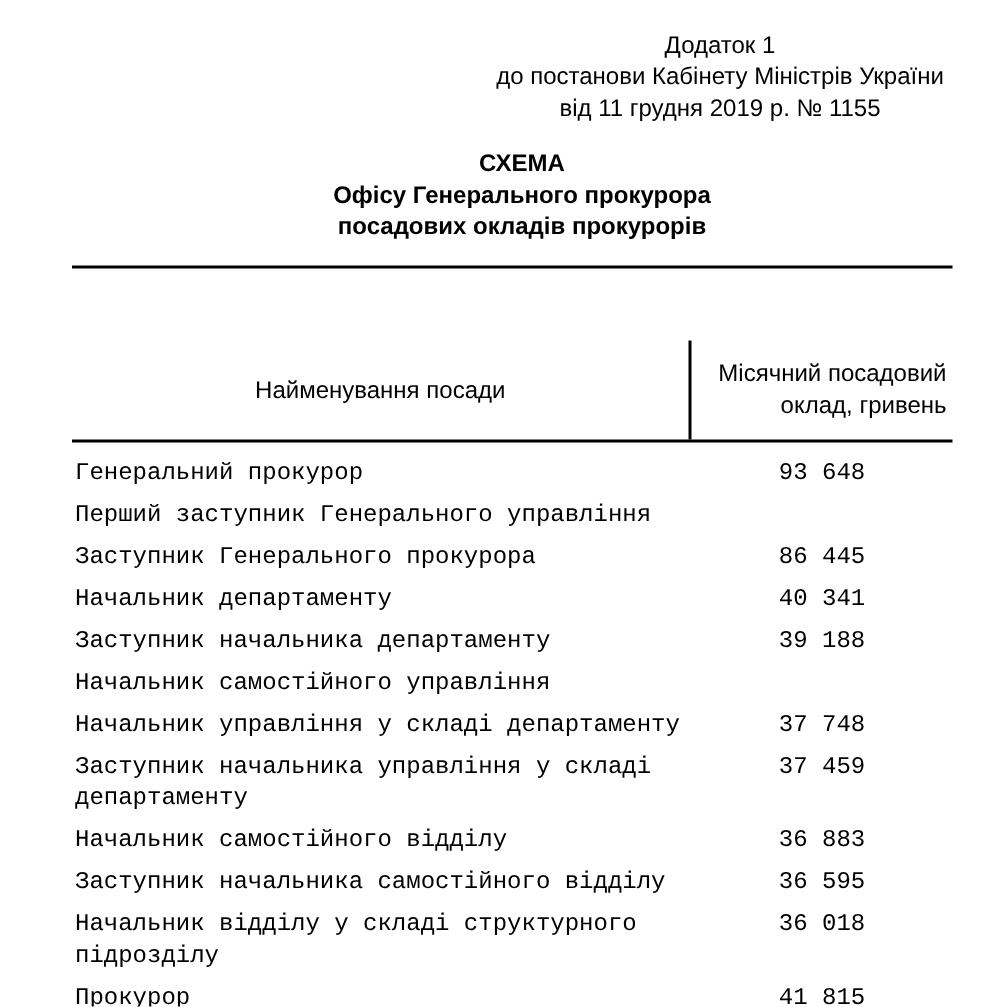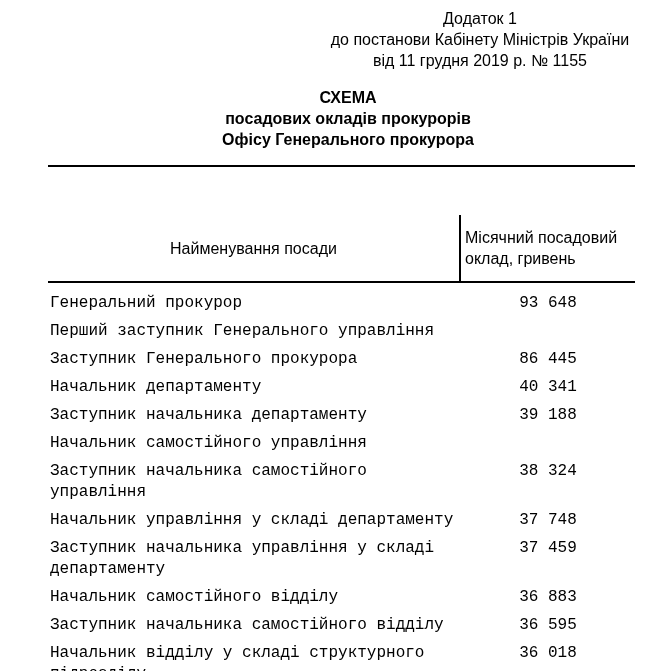--- a/index.html
+++ b/index.html
@@ -10,21 +10,21 @@
   body {
     width: 663px;
     height: 671px;
     background: #ffffff;
     color: #000000;
     font-family: "Liberation Sans", sans-serif;
     font-size: 16px;
     overflow: hidden;
   }
   .annex {
-    margin: 8px 18px 0 auto;
+    margin: 20px 18px 0 auto;
     width: 330px;
     text-align: center;
     line-height: 21px;
   }
   .doc-title {
     margin: 16px 0 0 33px;
     width: 630px;
     text-align: center;
     line-height: 21px;
     font-weight: bold;
@@ -46,21 +46,21 @@
     align-items: center;
     justify-content: center;
     line-height: 21px;
     padding: 3px 0;
   }
   .th-salary {
     width: 174px;
     display: flex;
     align-items: center;
     justify-content: center;
-    text-align: left;
+    text-align: right;
     line-height: 21px;
     padding: 12px 4px;
   }
   .tbody {
     padding-top: 10px;
     font-family: Liberation Mono, monospace;
   }
   .row {
     display: flex;
     align-items: flex-start;
@@ -82,22 +82,22 @@
 <body>
 
 <div class="annex">
   <div>Додаток 1</div>
   <div>до постанови Кабінету Міністрів України</div>
   <div>від 11 грудня 2019 р. № 1155</div>
 </div>
 
 <div class="doc-title">
   <div>СХЕМА</div>
+  <div>Офісу Генерального прокурора</div>
   <div>посадових окладів прокурорів</div>
-  <div>Офісу Генерального прокурора</div>
 </div>
 
 <div class="doc-table">
   <div class="thead">
     <div class="th-position">
       <span>Найменування посади</span>
     </div>
     <div class="th-salary">
       <span>Місячний посадовий оклад, гривень</span>
     </div>
@@ -119,24 +119,20 @@
       <div class="cell-salary">40 341</div>
     </div>
     <div class="row">
       <div class="cell-position">Заступник начальника департаменту</div>
       <div class="cell-salary">39 188</div>
     </div>
     <div class="row">
       <div class="cell-position">Начальник самостійного управління</div>
     </div>
     <div class="row">
-      <div class="cell-position">Заступник начальника самостійного управління</div>
-      <div class="cell-salary">38 324</div>
-    </div>
-    <div class="row">
       <div class="cell-position">Начальник управління у складі департаменту</div>
       <div class="cell-salary">37 748</div>
     </div>
     <div class="row">
       <div class="cell-position">Заступник начальника управління у складі
 департаменту</div>
       <div class="cell-salary">37 459</div>
     </div>
     <div class="row">
       <div class="cell-position">Начальник самостійного відділу</div>

